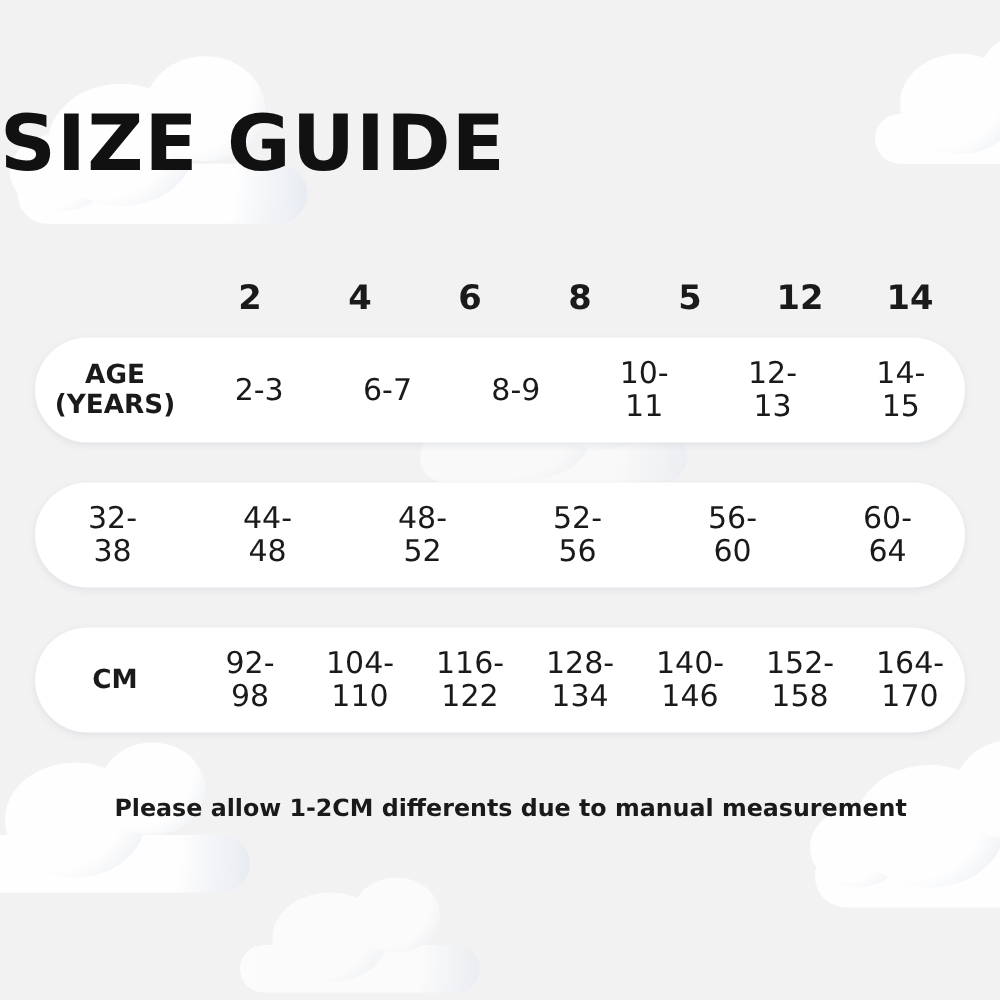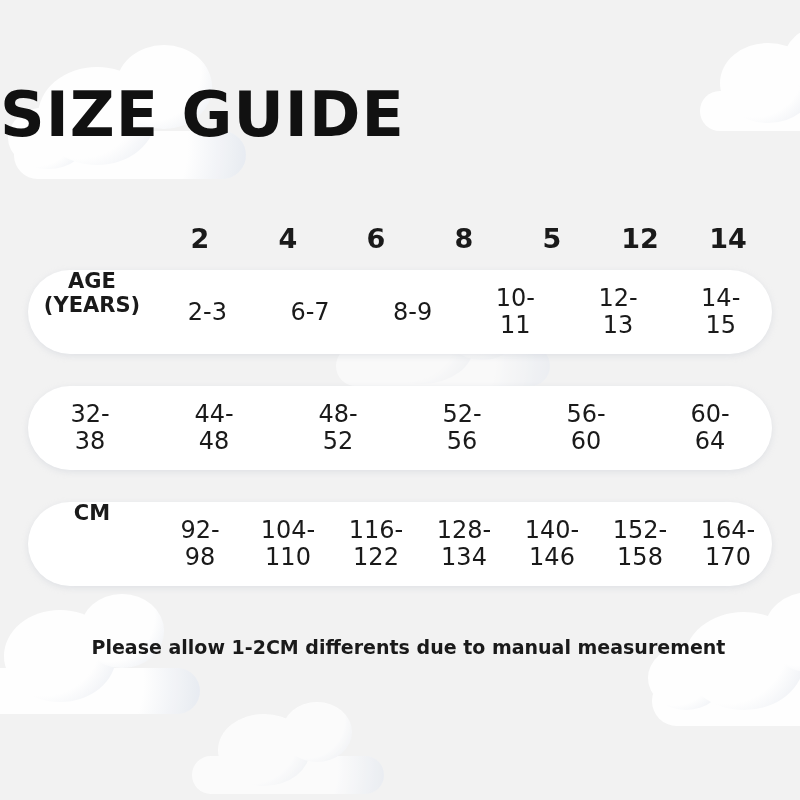--- a/index.html
+++ b/index.html
@@ -108,20 +108,21 @@
   .row {
     display: flex;
     align-items: stretch;
     width: 744px;
   }
 
   .label-cell {
     width: 128px;
     flex: 0 0 128px;
     display: flex;
+    align-items: center;
     justify-content: center;
     text-align: center;
     font-weight: bold;
     font-size: 21px;
     color: #1a1a1a;
     line-height: 1.12;
   }
 
   .cell {
     flex: 1 1 0;

